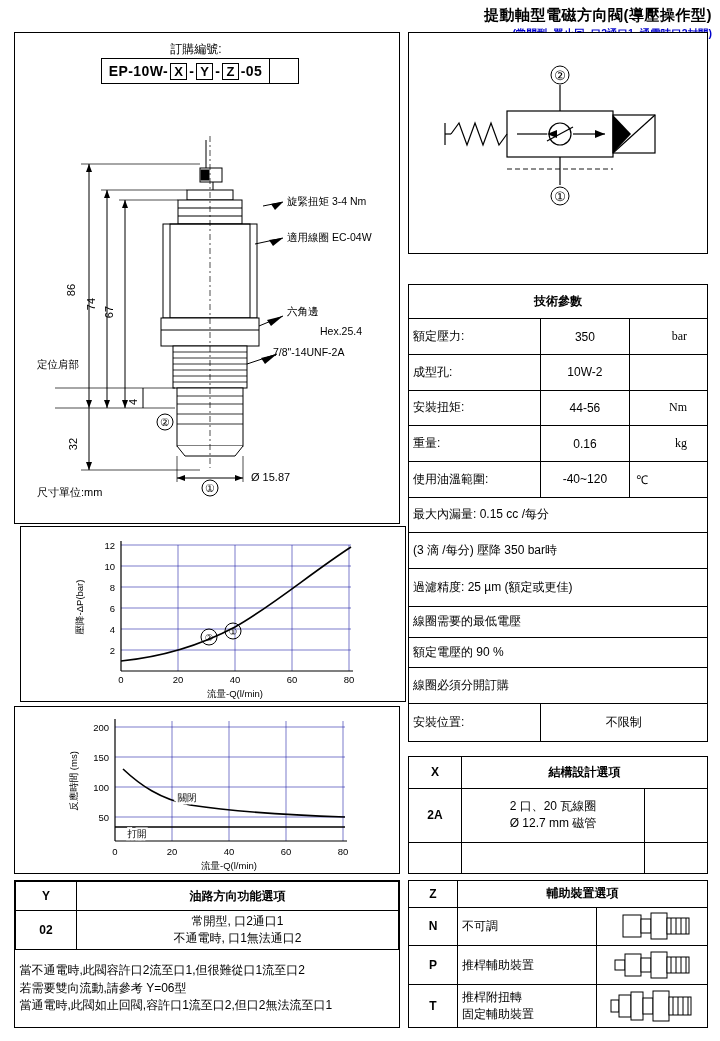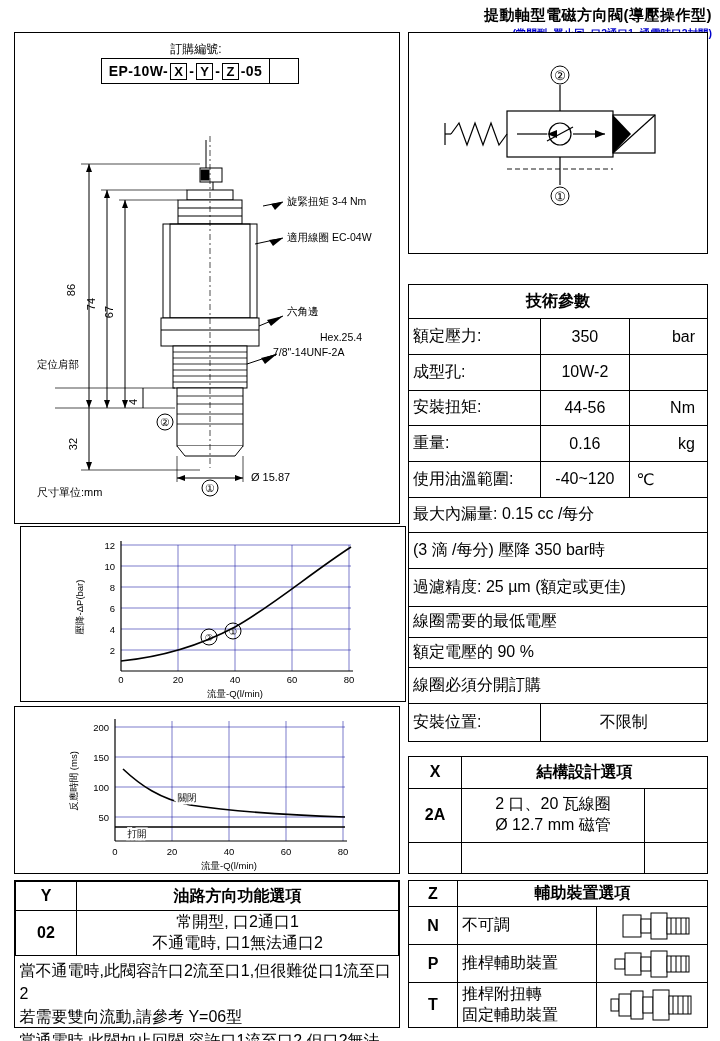--- a/index.html
+++ b/index.html
@@ -16,26 +16,26 @@
   
   .box{position:absolute;border:1px solid #000;box-sizing:border-box;background:#fff;}
   
   .ordrow{position:absolute;left:30px;top:40px;width:330px;height:28px;display:flex;align-items:center;flex-direction:column;}
   .ordlbl{font-size:12px;margin-right:8px;}
   .ordbox{border:1px solid #000;height:26px;display:flex;align-items:center;padding:0 6px;font-weight:bold;font-size:14px;letter-spacing:.4px;}
   .ordbox .seg{padding:0 1px;}
   .ordbox .boxed{border:1px solid #000;padding:0 3px;margin:0 1px;font-size:13px;}
   .calltxt{position:absolute;font-size:10.5px;white-space:nowrap;}
   
-  table{border-collapse:collapse;width:100%;height:100%;font-size:16px;}
+  table{border-collapse:collapse;width:100%;height:100%;font-size:12px;}
   td,th{border:1px solid #000;padding:1px 4px;}
   .th{font-weight:bold;text-align:center;}
   .cellL{text-align:left;}
   .cellC{text-align:center;}
-  .unit{text-align:right;padding-right:12px;}
+  .unit{text-align:right;padding-right:20px;font-family:Liberation Serif, serif;}
   svg{display:block;}
 </style>
 </head>
 <body>
 
 <div class="sheet">
 
   <div class="hdr">
     <div class="t1">提動軸型電磁方向閥(導壓操作型)</div>
     <div class="t2">(常開型, 單止回, 口2通口1, 通電時口2封閉)</div>
@@ -145,21 +145,21 @@
         <text x="62" y="366" transform="rotate(-90 62,366)" text-anchor="middle">32</text>
         <text x="196" y="403" text-anchor="start" dx="40">Ø 15.87</text>
         <text x="150" y="348" text-anchor="middle">②</text>
         <text x="195" y="414" text-anchor="middle">①</text>
       </g>
     </svg>
 
     <div class="calltxt" style="left:272px;top:162px;">旋緊扭矩 3-4 Nm</div>
     <div class="calltxt" style="left:272px;top:198px;">適用線圈 EC-04W</div>
     <div class="calltxt" style="left:272px;top:272px;">六角邊</div>
-    <div class="calltxt" style="left:272px;top:298px;padding-left:33px;">Hex.25.4</div>
+    <div class="calltxt" style="left:272px;top:292px;padding-left:33px;">Hex.25.4</div>
     <div class="calltxt" style="left:258px;top:313px;">7/8"-14UNF-2A</div>
     <div class="calltxt" style="left:22px;top:325px;">定位肩部</div>
     <div class="calltxt" style="left:22px;top:452px;font-size:11px;">尺寸單位:mm</div>
   </div>
 
   <div class="box" style="left:20px;top:526px;width:386px;height:176px;">
     <svg width="384" height="174" viewBox="0 0 384 174">
       <g stroke="#2222aa" stroke-width="0.6" fill="none">
         <line x1="100" y1="18" x2="330" y2="18"></line>
         <line x1="100" y1="39" x2="330" y2="39"></line>

